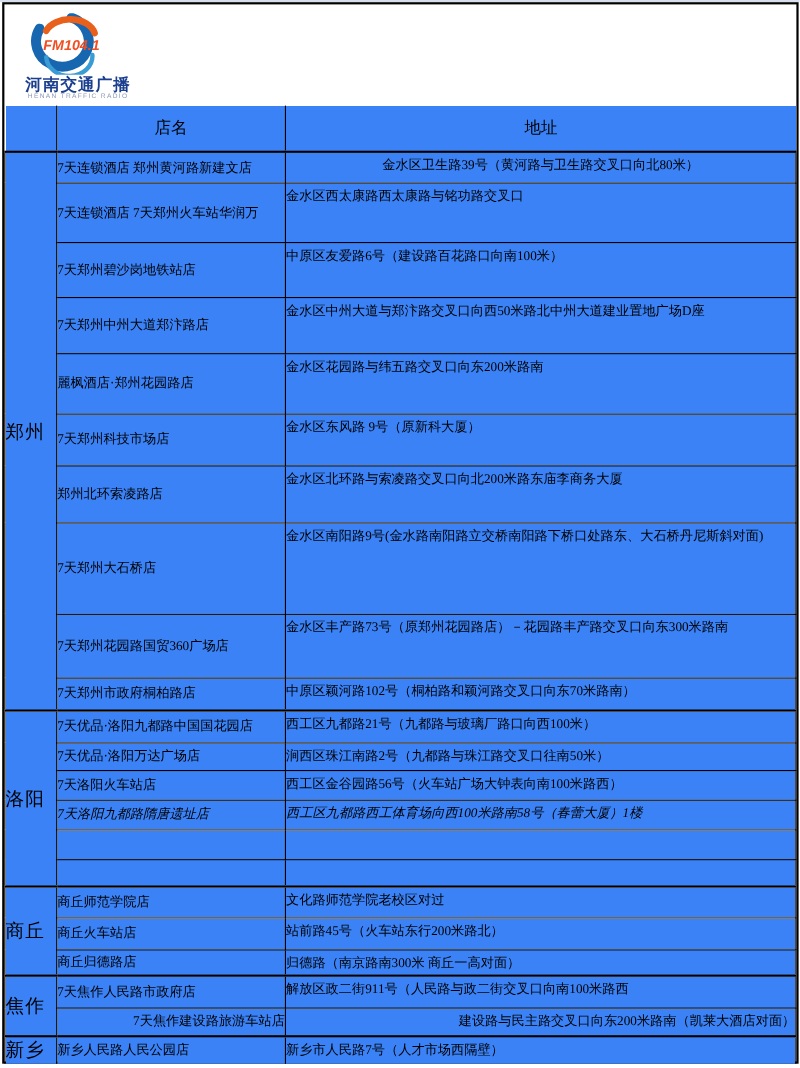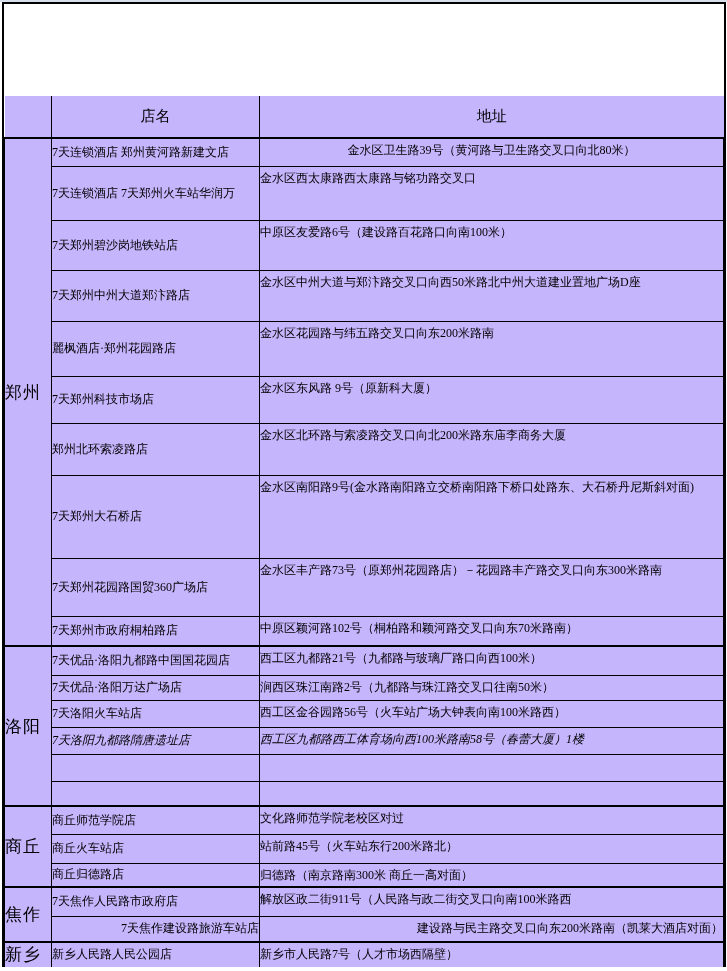--- a/index.html
+++ b/index.html
@@ -35,21 +35,21 @@
     font-size:16px; color:#000; letter-spacing:1px;
   }
   
   table.grid {
     border-collapse:collapse; table-layout:fixed; width:720px;
   }
   table.grid col.c-city { width:47px; }
   table.grid col.c-name { width:208px; }
   table.grid td, table.grid th {
     border:1px solid #000; padding:0; font-weight:normal;
-    overflow:hidden; background:#c4b5fd;
+    overflow:hidden; background:#3b82f6;
   }
   table.grid thead th {
     height:41px; text-align:center; vertical-align:middle;
     font-size:15px; border-top:none; border-bottom:2px solid #000;
   }
   table.grid thead th:first-child { border-left:none; }
   table.grid thead th:last-child { border-right:none; }
   td.city {
     text-align:left; vertical-align:middle; font-size:17px;
     border-left:none; letter-spacing:1px;
@@ -67,20 +67,34 @@
   table.grid tr:last-child td { border-bottom:none; }
 </style>
 </head>
 <body>
 
 <div class="top-strip"></div>
 
 <div class="sheet">
 
   <div class="header-band">
+    <div class="logo">
+      <svg class="logo-emblem" width="86" height="56" viewBox="0 0 86 56" xmlns="http://www.w3.org/2000/svg">
+
+        <path d="M 14 14 A 24 23 0 1 0 43 4" fill="none" stroke="#1766b0" stroke-width="9" stroke-linecap="round"></path>
+
+        <path d="M 20 40 A 21 18 0 0 0 62 38" fill="none" stroke="#3a9bd5" stroke-width="4" stroke-linecap="round"></path>
+
+        <path d="M 20 16 A 23 16 0 0 1 64 18" fill="none" stroke="#e8601c" stroke-width="6" stroke-linecap="round"></path>
+
+        <text x="43" y="33" text-anchor="middle" font-family="Liberation Sans, DejaVu Sans, sans-serif" font-size="13" font-weight="bold" font-style="italic" fill="#f04e23" id="logo-freq-text">FM104.1</text>
+      </svg>
+      <div class="logo-cn">河南交通广播</div>
+      <div class="logo-en">HENAN TRAFFIC RADIO</div>
+    </div>
   </div>
 
   <table class="grid">
     <colgroup>
         <col class="c-city">
         <col class="c-name">
         <col>
       </colgroup>
     <thead>
       <tr>

